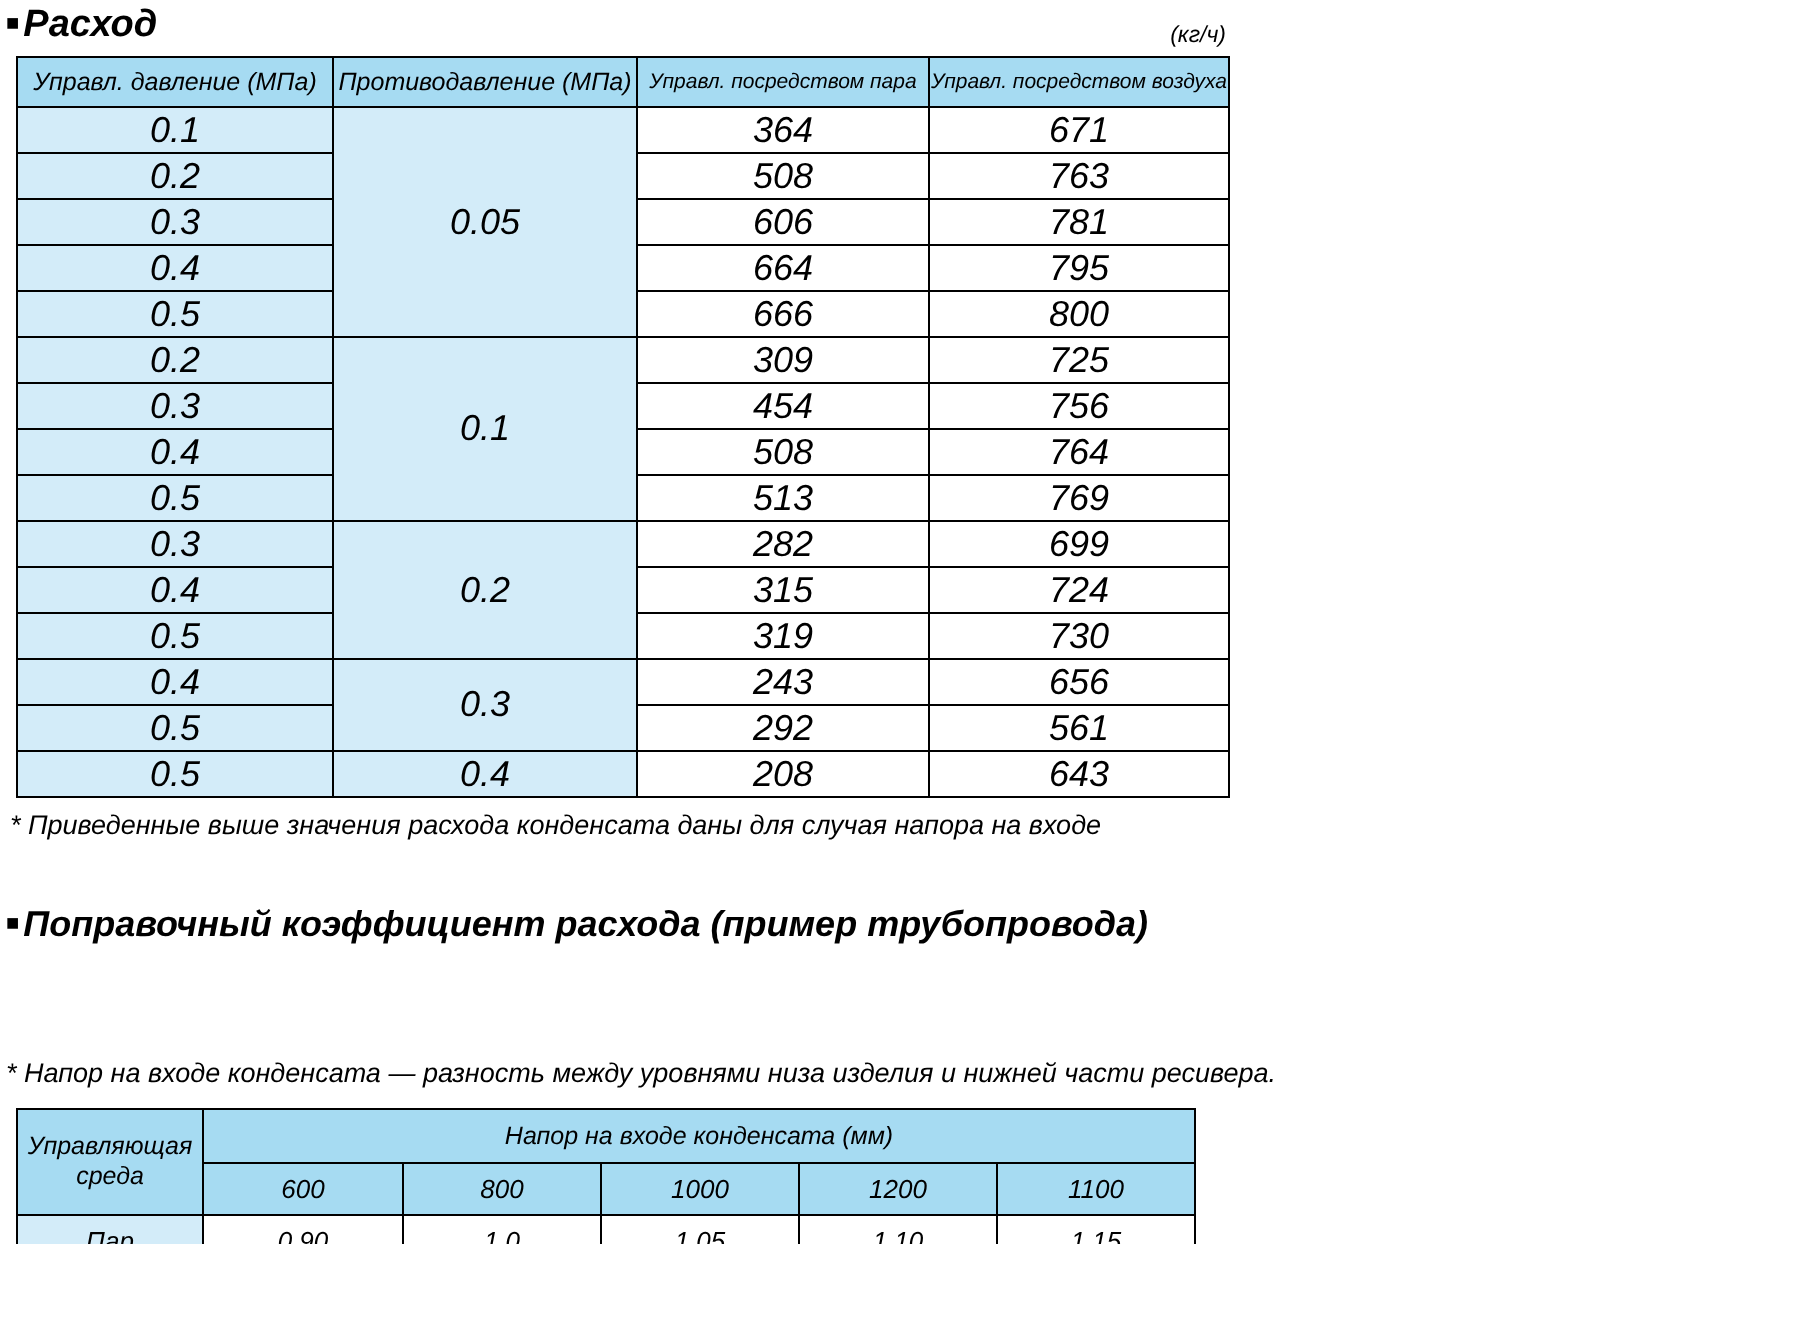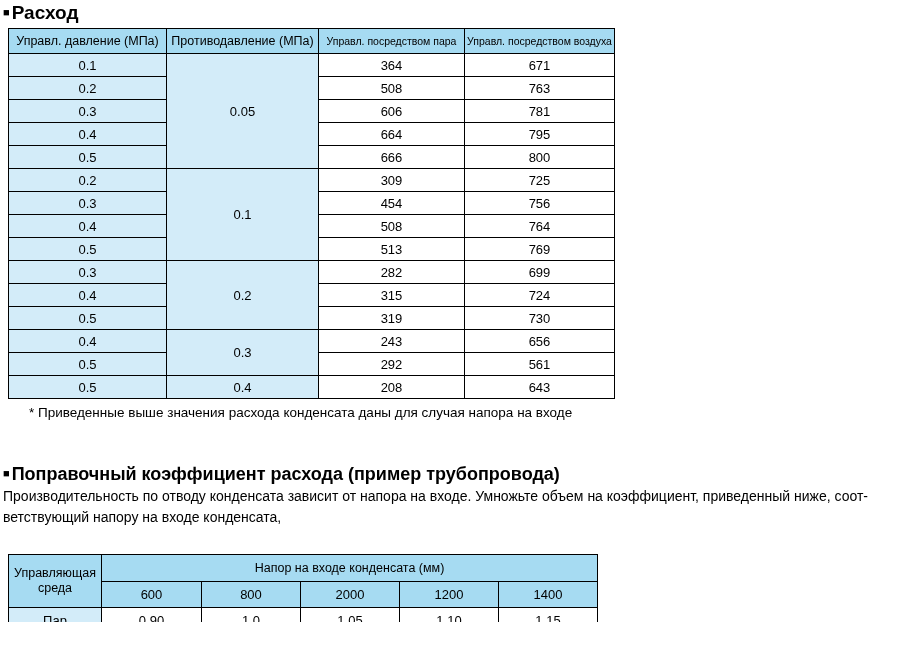--- a/index.html
+++ b/index.html
@@ -1,40 +1,41 @@
 <!DOCTYPE html>
 <html style="--header-blue: #a6dbf2; --light-blue: #d3ecf9; --border: #000000; --bottom-rule: #4a4a4a;"><head>
 <meta charset="utf-8">
 <style>
   html,body { margin:0; padding:0; background:#fff; }
   .page {
     position:relative; width:900px; height:622px; overflow:hidden;
     background:#fff; color:#000;
     font-family:"Liberation Sans", sans-serif;
+    font-style:italic;
   }
   .title1 { position:absolute; left:3px; top:0px; font-size:19px; font-weight:bold; line-height:24px; }
-  .title2 { position:absolute; left:3px; top:461px; font-size:18px; font-weight:bold; line-height:24px; }
+  .title2 { position:absolute; left:3px; top:450px; font-size:18px; font-weight:bold; line-height:24px; }
   .bullet { font-size:11px; vertical-align:3px; margin-right:2px; }
   .unit { position:absolute; left:8px; top:12px; width:605px; text-align:right; font-size:11.5px; }
 
   table { border-collapse:collapse; table-layout:fixed; }
   th, td {
     border:1px solid var(--border, #000);
     text-align:center; vertical-align:middle; padding:0;
     font-weight:normal; overflow:hidden; white-space:nowrap;
   }
   th { background:var(--header-blue, #a6dbf2); }
   .blue { background:var(--light-blue, #d3ecf9); }
 
   .t1 { position:absolute; left:8px; top:28px; width:606px; }
   .t1 th { height:24px; font-size:12.5px; }
   .t1 th.small { font-size:10.5px; }
-  .t1 td { height:22px; font-size:13px; }
-
-  .fn1 { position:absolute; left:5px; top:403px; font-size:13.5px; line-height:19px;margin-left:24px; }
+  .t1 td { height:22px; font-size:18px; }
+
+  .fn1 { position:absolute; left:5px; top:403px; font-size:13.5px; line-height:19px; }
   .fn1 .l2 { padding-left:9px; }
 
   .para { position:absolute; left:3px; top:486px; width:896px; font-size:14px; line-height:21px; }
   .fn2 { position:absolute; left:3px; top:529px; font-size:13.5px; }
 
   .t2 { position:absolute; left:8px; top:554px; width:589px; }
   .t2 th { font-size:12.5px; }
   .t2 th.corner { white-space:normal; line-height:15px; }
   .t2 th.spanh { height:26px; }
   .t2 th.subh { height:25px; font-size:13px; }
@@ -44,20 +45,21 @@
 
   .band { position:absolute; left:8px; top:660px; width:806px; height:4px; background:var(--bottom-rule, #4a4a4a); }
 </style>
 </head>
 <body>
 
 <div class="page">
 
   <div class="title1"><span class="bullet">■</span><span>Расход</span></div>
 
+  <div class="unit">(кг/ч)</div>
 
   <table class="t1">
     <colgroup>
         <col style="width:158px">
         <col style="width:152px">
         <col style="width:146px">
         <col style="width:150px">
       </colgroup>
     <thead>
       <tr>
@@ -150,46 +152,43 @@
         </tr>
       </tbody>
   </table>
 
   <div class="fn1">
     <div>*  Приведенные выше значения расхода конденсата даны для случая напора на входе</div>
   </div>
 
   <div class="title2"><span class="bullet">■</span><span>Поправочный коэффициент расхода (пример трубопровода)</span></div>
 
-  <div class="para">
-    <div>Производительность по отводу конденсата зависит от напора на входе. Умножьте объем на коэффициент, приведенный ниже, соот-</div>
-    <div>ветствующий напору на входе конденсата,</div>
-  </div>
-
+
+  <div class="fn2">*  Напор на входе конденсата — разность между уровнями низа изделия и нижней части ресивера.</div>
 
   <table class="t2">
     <colgroup>
         <col style="width:93px">
         <col style="width:100px">
         <col style="width:99px">
         <col style="width:99px">
         <col style="width:99px">
         <col style="width:99px">
       </colgroup>
     <thead>
       <tr>
         <th class="corner" rowspan="2">Управляющая среда</th>
         <th class="spanh" colspan="5">Напор на входе конденсата (мм)</th>
       </tr>
       <tr>
           <th class="subh">600</th>
           <th class="subh">800</th>
-          <th class="subh">2000</th>
+          <th class="subh">1000</th>
           <th class="subh">1200</th>
-          <th class="subh">1400</th>
+          <th class="subh">1100</th>
         </tr>
     </thead>
     <tbody>
         <tr>
           <td class="blue">Пар</td>
           <td>0,90</td>
           <td>1,0</td>
           <td>1,05</td>
           <td>1,10</td>
           <td>1,15</td>

